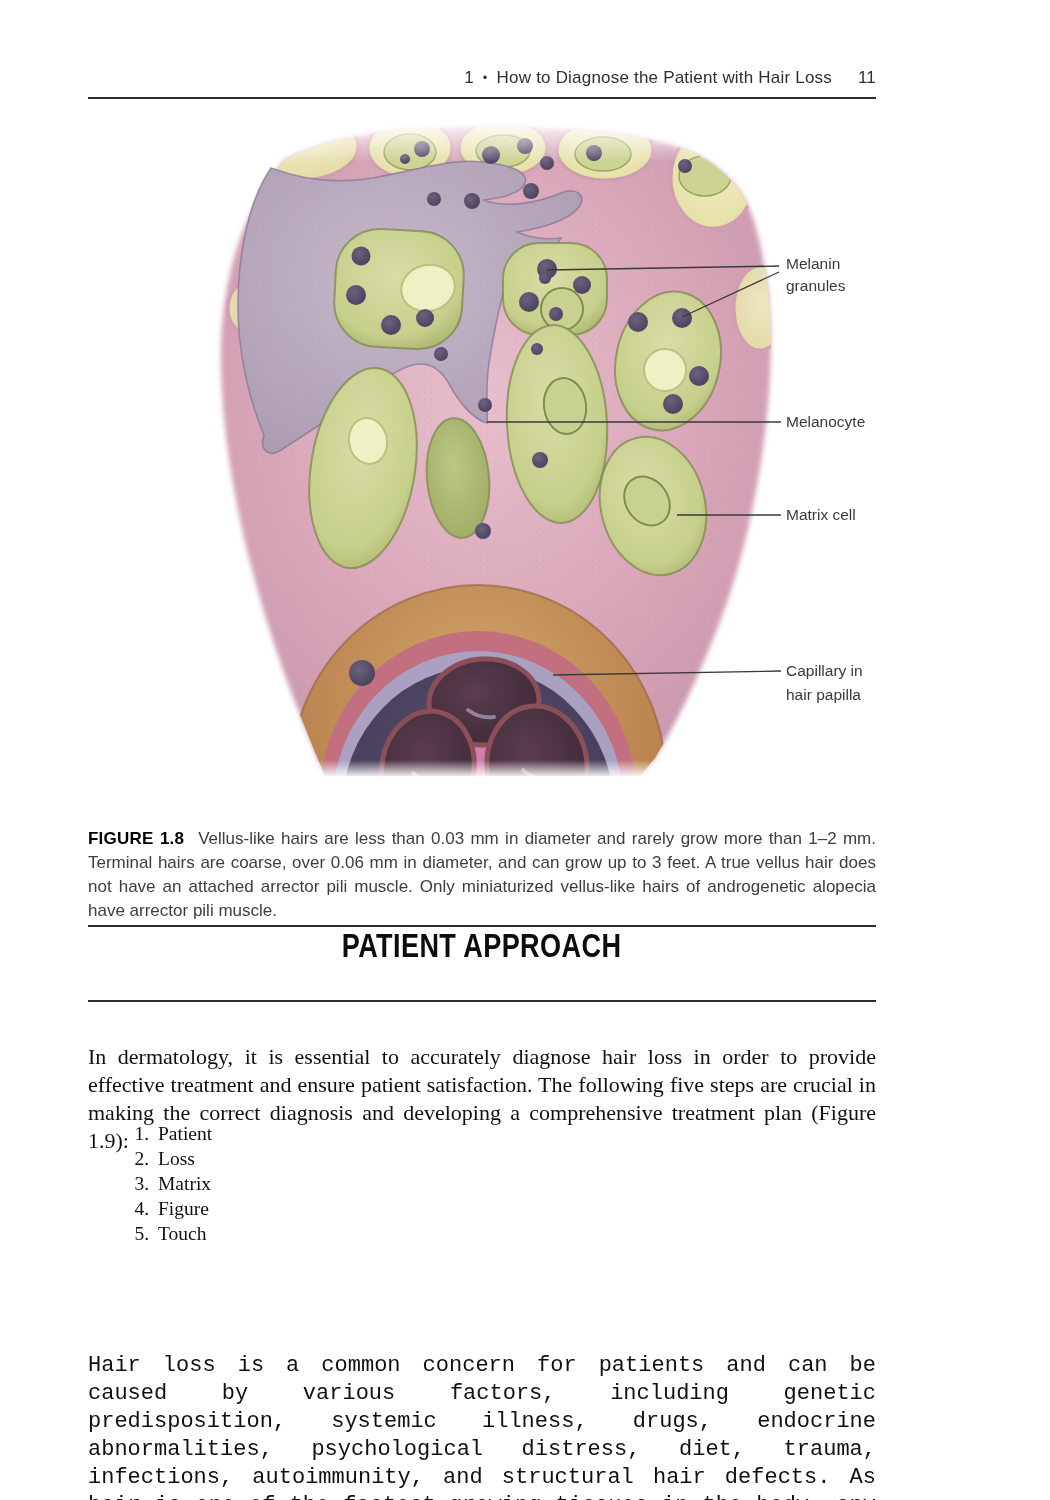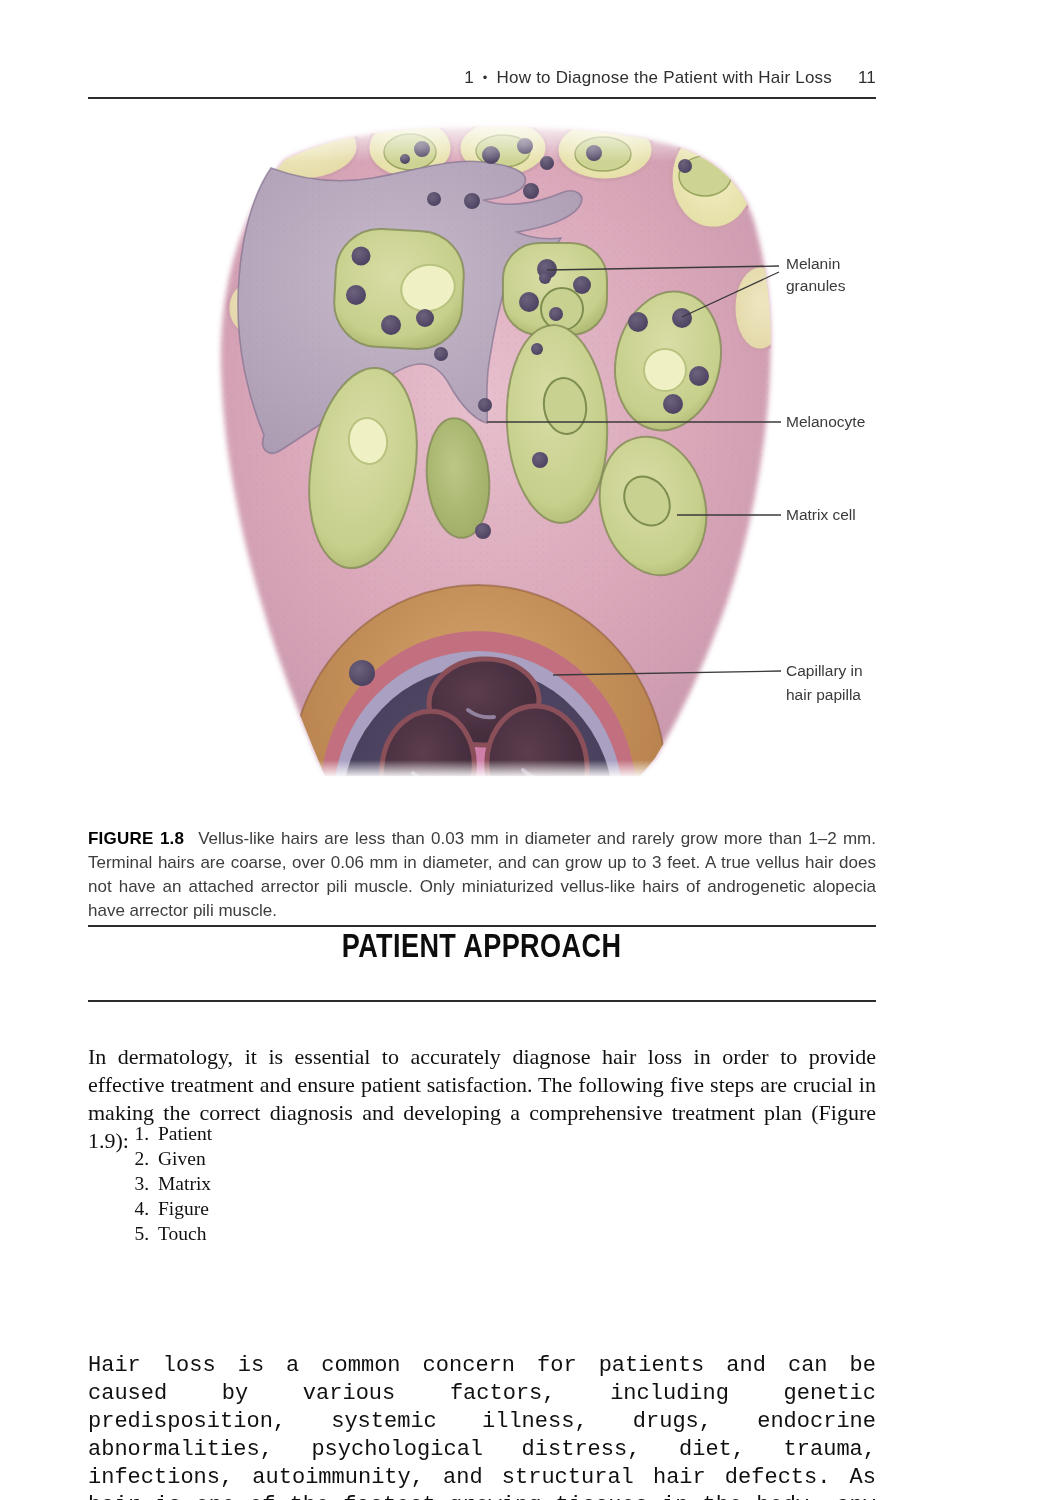--- a/index.html
+++ b/index.html
@@ -245,21 +245,21 @@
 
   <p class="para para1 serif">In dermatology, it is essential to accurately diagnose hair loss in order to provide effective treatment and ensure patient satisfaction. The following five steps are crucial in making the correct diagnosis and developing a comprehensive treatment plan (Figure 1.9):</p>
 
   <div class="steps serif">
     <div class="row">
       <span class="num">1.</span>
       <span>Patient</span>
     </div>
     <div class="row">
       <span class="num">2.</span>
-      <span>Given</span>
+      <span>Loss</span>
     </div>
     <div class="row">
       <span class="num">3.</span>
       <span>Matrix</span>
     </div>
     <div class="row">
       <span class="num">4.</span>
       <span>Figure</span>
     </div>
     <div class="row">

